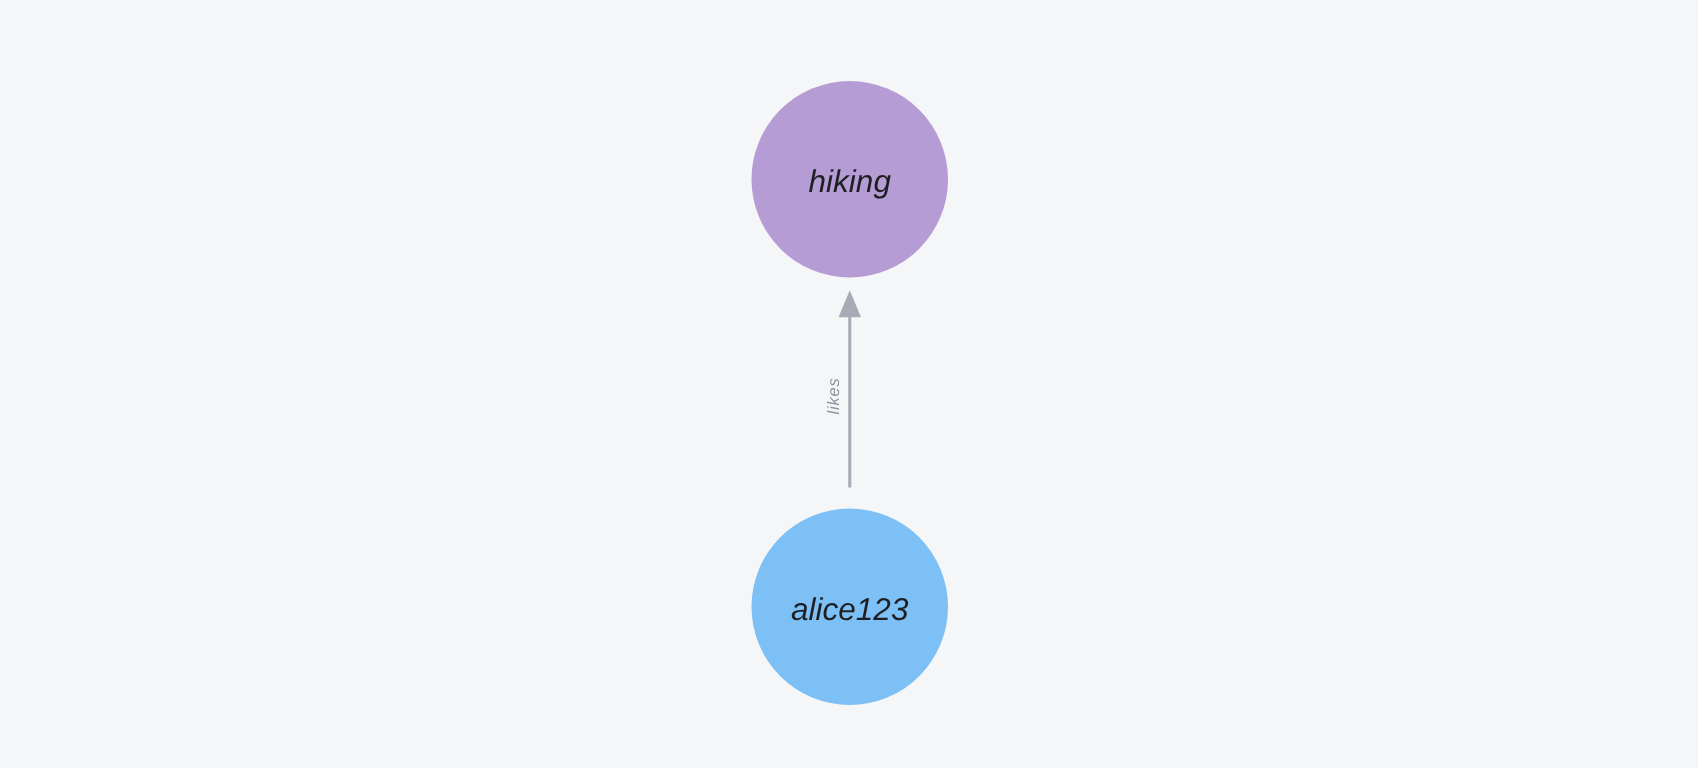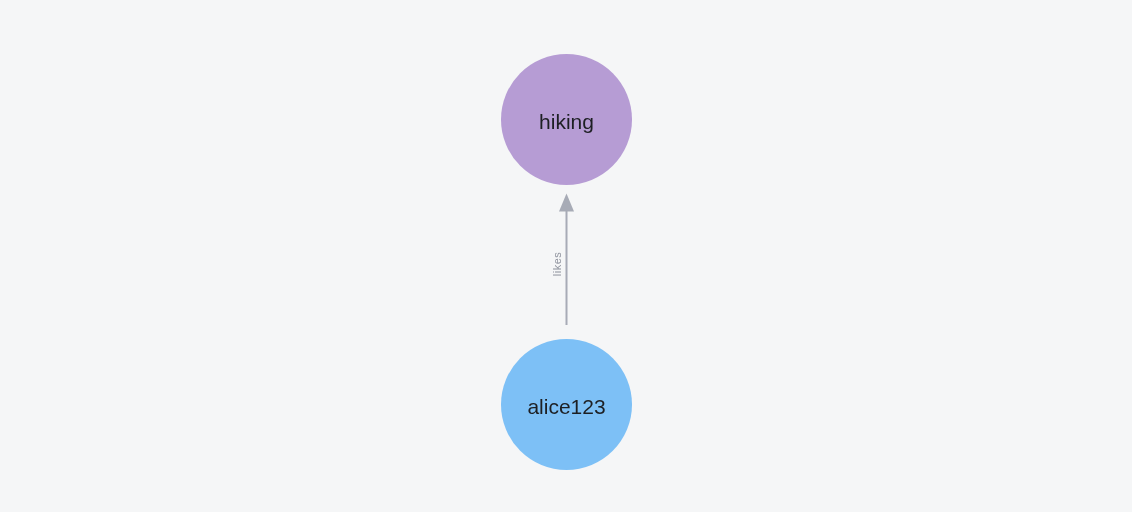--- a/index.html
+++ b/index.html
@@ -8,20 +8,21 @@
     width: 1132px;
     height: 512px;
     overflow: hidden;
     background: #f5f6f7;
     font-family: "Liberation Sans", sans-serif;
   }
   .viewport {
     position: relative;
     width: 1132px;
     height: 512px;
+    font-style: italic;
   }
   svg { display: block; }
   .node-label {
     font-family: "Liberation Sans", sans-serif;
     font-size: 21px;
     font-weight: 400;
   }
   .edge-label {
     font-family: "Liberation Sans", sans-serif;
     font-size: 11px;

